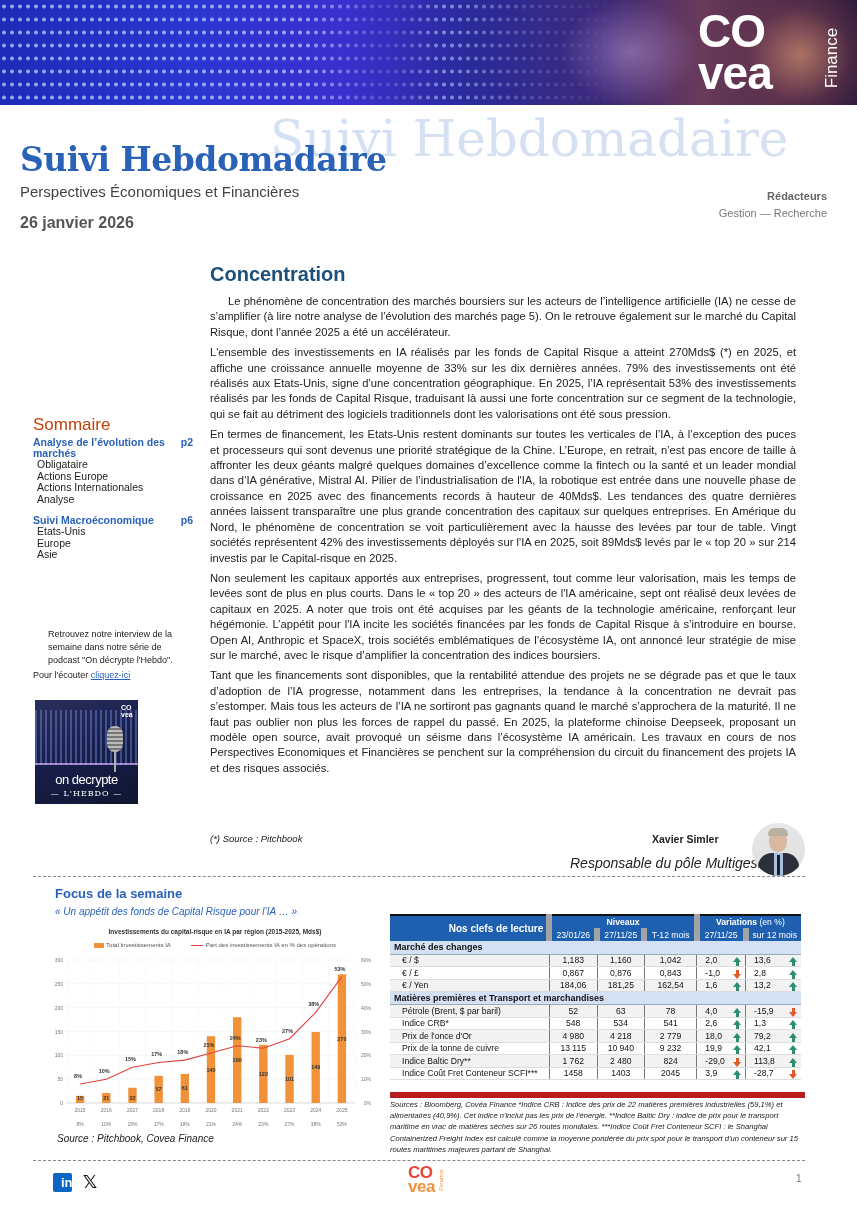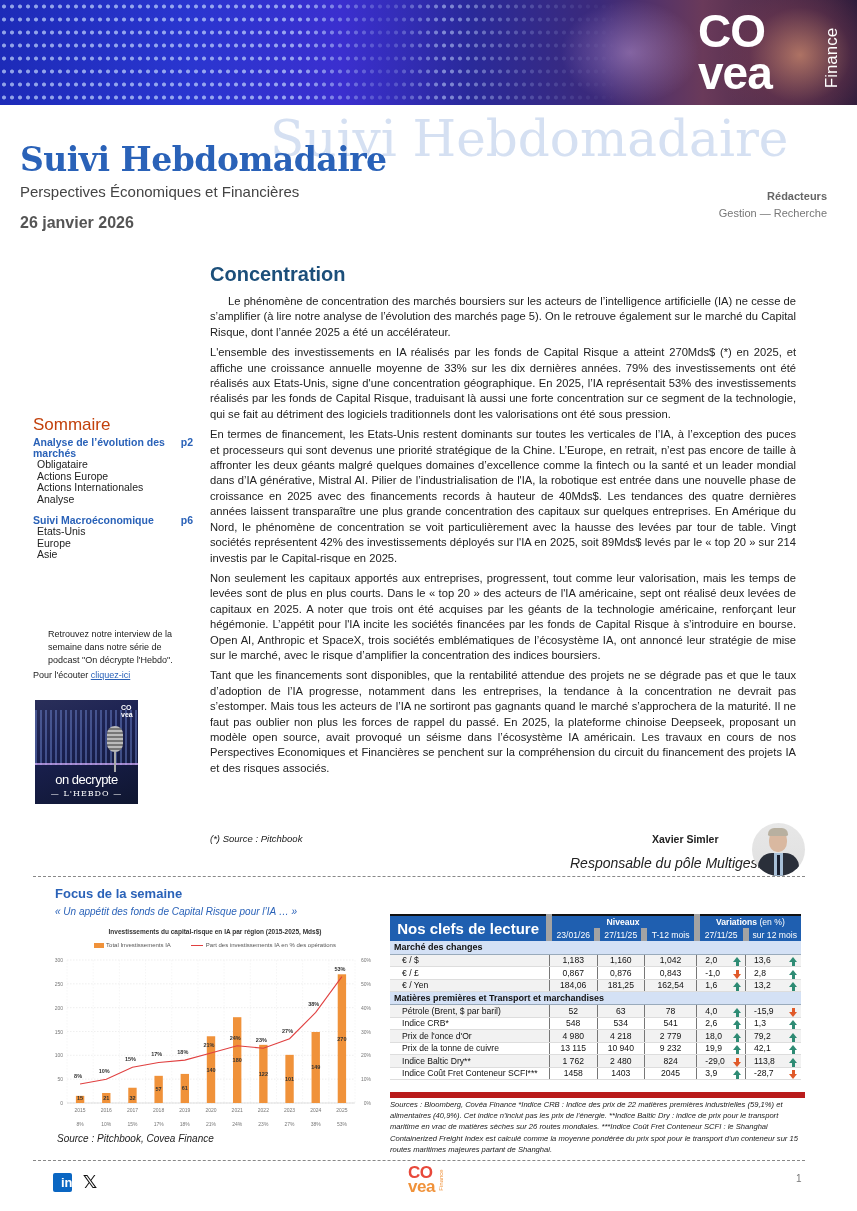--- a/index.html
+++ b/index.html
@@ -80,21 +80,21 @@
   .chart-legend { position: absolute; left: 60px; top: 942px; width: 310px; display: flex; justify-content: center; gap: 20px; font-size: 6px; color: #555; }
   .chart-legend .sw-bar { display: inline-block; width: 10px; height: 5px; background: #f0923a; margin-right: 2px; vertical-align: middle; }
   .chart-legend .sw-line { display: inline-block; width: 12px; height: 1px; background: #e04040; margin-right: 3px; vertical-align: middle; }
   .chart-svg { position: absolute; left: 50px; top: 950px; }
   .chart-source { position: absolute; left: 57px; top: 1133px; font-size: 10px; font-style: italic; color: #222; }
 
   
   .kt { position: absolute; left: 390px; top: 914px; width: 411px; border-collapse: collapse; font-family: "Liberation Sans", sans-serif; font-size: 8.6px; color: #111; }
   .kt th { background: #1f5fb0; color: #fff; font-weight: normal; padding: 0 3px; height: 13px; text-align: center; }
   .kt th.bold { font-weight: bold; }
-  .kt th.lead { text-align: center; font-weight: bold; font-size: 15px; vertical-align: middle; }
+  .kt th.lead { text-align: right; font-weight: bold; font-size: 10px; vertical-align: middle; }
   .kt th.bl { border-left: 6px solid #a3a3a3; }
   .kt tr.hdr1 th { border-top: 2px solid #111; }
   .kt tr.sec td { background: #d4e1f5; font-weight: bold; font-size: 9px; padding: 1px 4px; height: 13px; border-bottom: 1px solid #9ab; }
   .kt td { height: 12.5px; padding: 0 3px; text-align: center; border-left: 1px solid #777; }
   .kt td.lab { text-align: left; padding-left: 12px; border-left: none; }
   .kt tr.row.alt td { background: #f2f2f2; }
   .kt tr.row td { border-bottom: 1px solid #ddd; }
   .kt td.num-v { text-align: left; padding-left: 8px; border-right: none; }
   .kt td.arr { border-left: none; width: 16px; text-align: center; }
   .arrow-up { display: inline-block; width: 0; height: 0; border-left: 4px solid transparent; border-right: 4px solid transparent; border-bottom: 5px solid #2e8b74; position: relative; top: -1px; }

